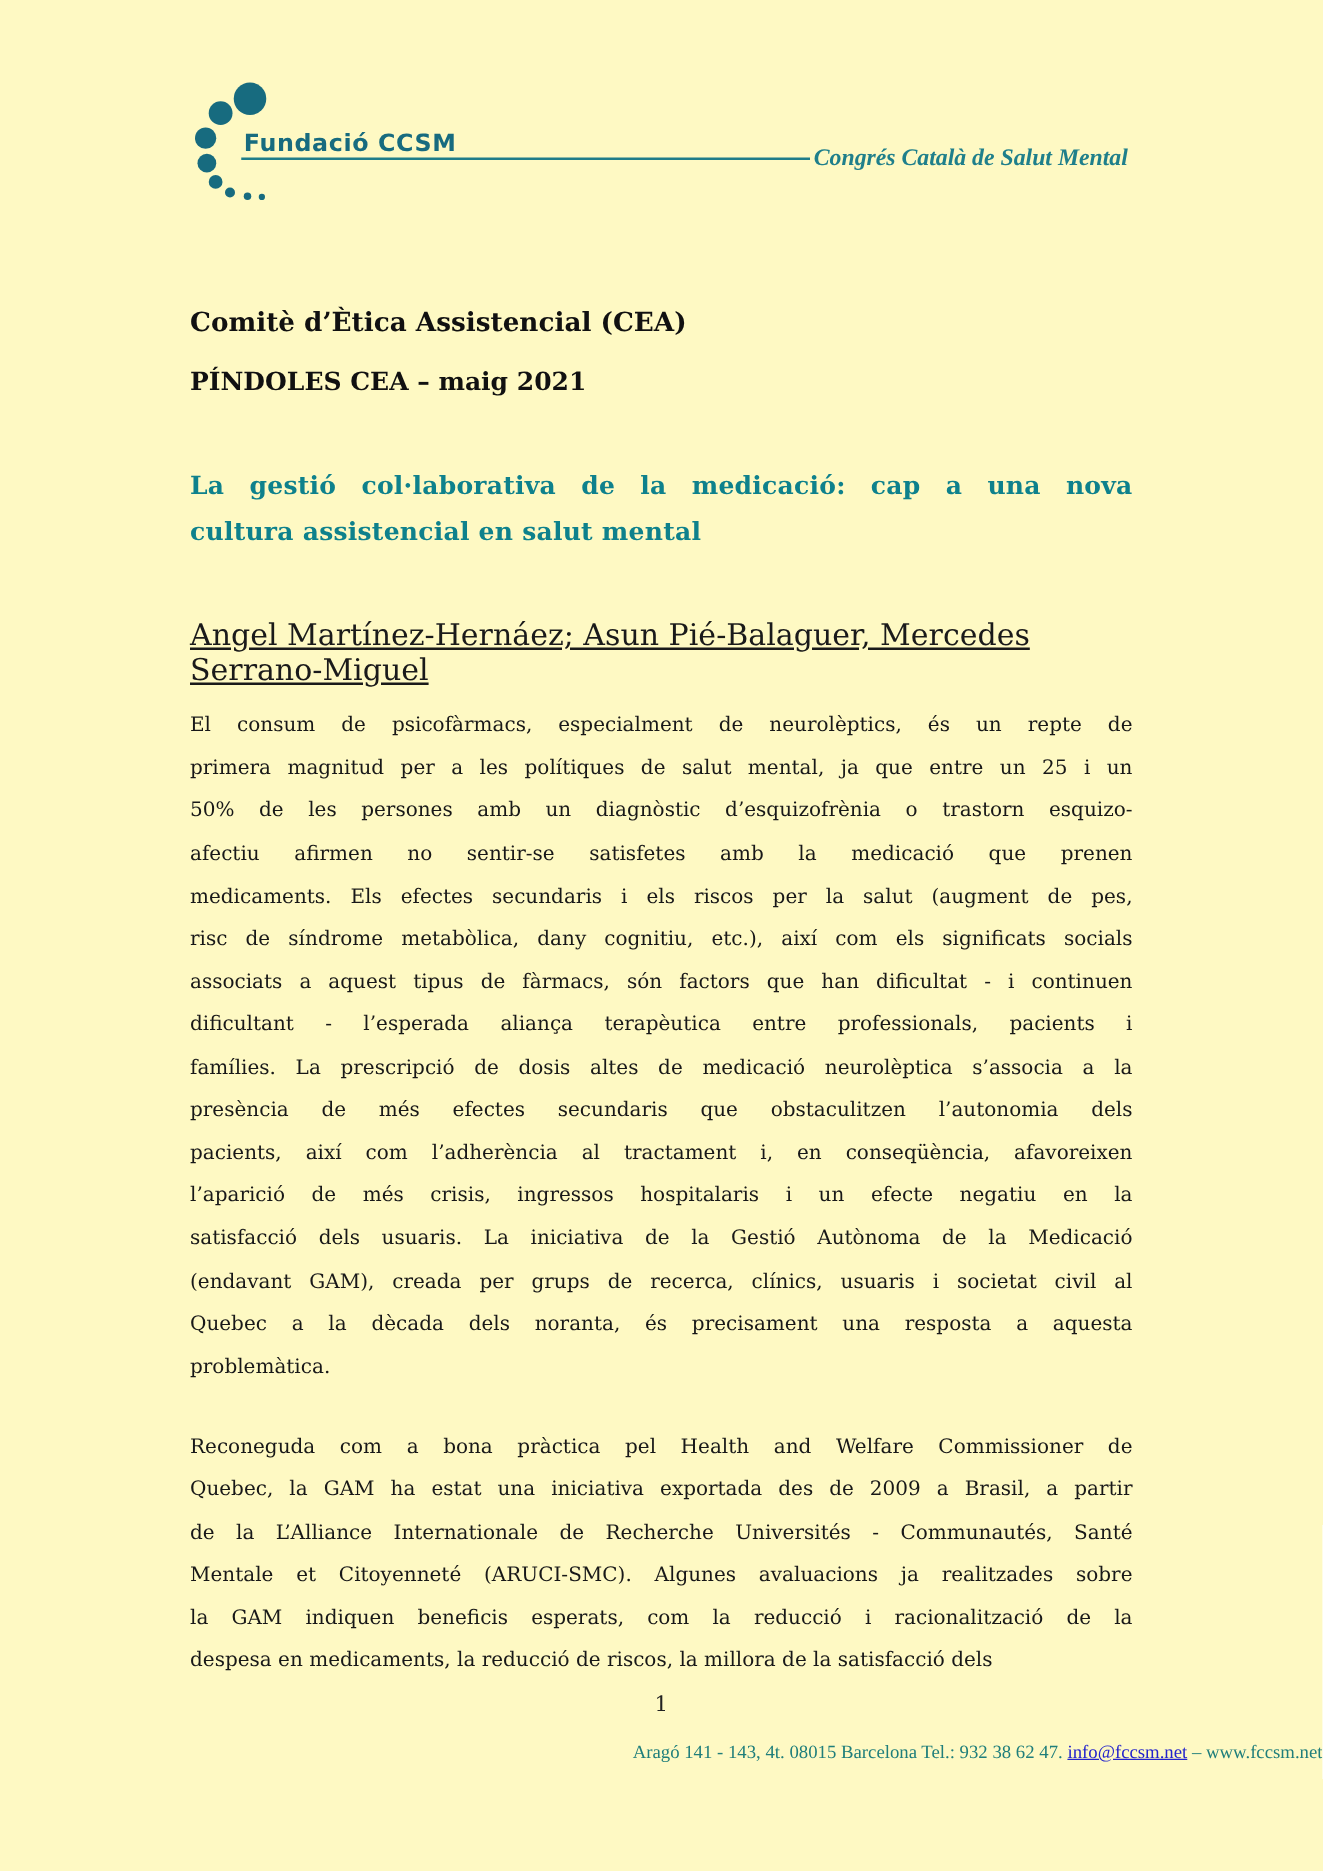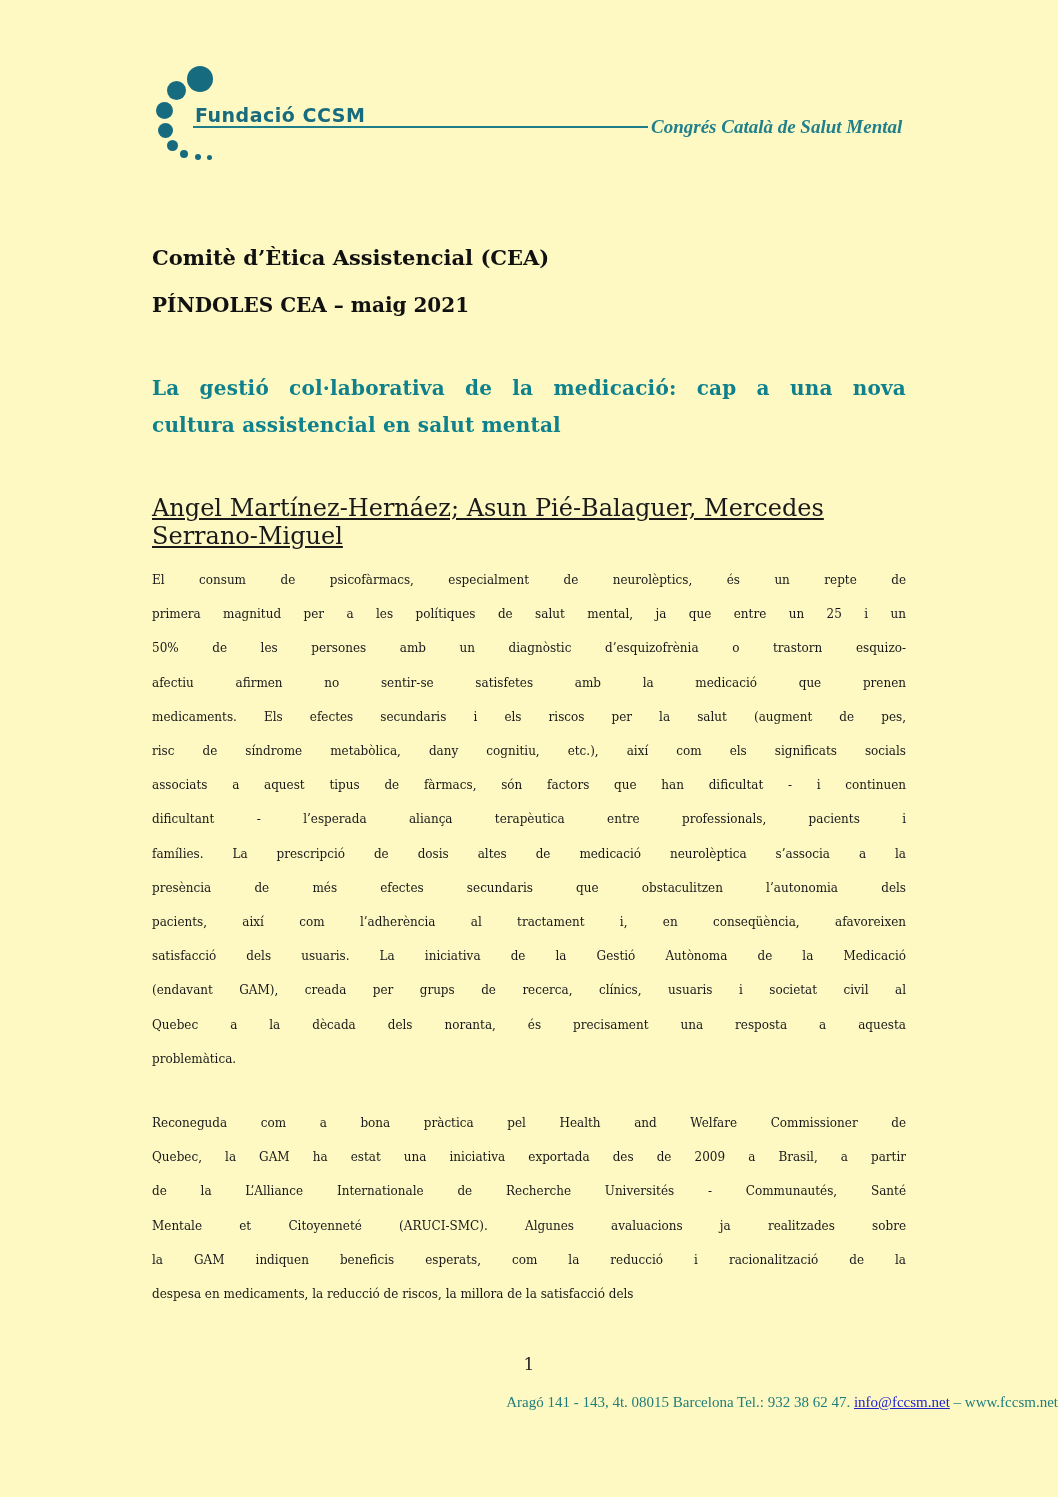--- a/index.html
+++ b/index.html
@@ -54,21 +54,21 @@
     position: absolute; left: 152px; top: 370px; width: 754px;
     font-weight: bold; font-size: 20px; line-height: 37px;
     letter-spacing: 0.2px; color: #0e818c;
   }
   .authors {
     position: absolute; left: 152px; top: 494px; width: 754px;
     font-size: 24px; color: #1a1a1a; text-decoration: underline;
   }
   .body-text {
     position: absolute; left: 152px; top: 563px; width: 754px;
-    font-size: 12px; line-height: 34.2px; color: #181818;
+    font-size: 16px; line-height: 34.2px; color: #181818;
   }
   .paragraph { margin: 0 0 30px 0; }
   .jline { text-align: justify; text-align-last: justify; }
   .jline.last { text-align: left; text-align-last: auto; }
 
   
   .page-number {
     position: absolute; left: 0; top: 1354px; width: 100%;
     text-align: center; font-size: 17px; color: #222222;
   }
@@ -115,20 +115,21 @@
         <div class="jline">primera magnitud per a les polítiques de salut mental, ja que entre un 25 i un</div>
         <div class="jline">50% de les persones amb un diagnòstic d’esquizofrènia o trastorn esquizo-</div>
         <div class="jline">afectiu afirmen no sentir-se satisfetes amb la medicació que prenen</div>
         <div class="jline">medicaments. Els efectes secundaris i els riscos per la salut (augment de pes,</div>
         <div class="jline">risc de síndrome metabòlica, dany cognitiu, etc.), així com els significats socials</div>
         <div class="jline">associats a aquest tipus de fàrmacs, són factors que han dificultat - i continuen</div>
         <div class="jline">dificultant - l’esperada aliança terapèutica entre professionals, pacients i</div>
         <div class="jline">famílies. La prescripció de dosis altes de medicació neurolèptica s’associa a la</div>
         <div class="jline">presència de més efectes secundaris que obstaculitzen l’autonomia dels</div>
         <div class="jline">pacients, així com l’adherència al tractament i, en conseqüència, afavoreixen</div>
+        <div class="jline">l’aparició de més crisis, ingressos hospitalaris i un efecte negatiu en la</div>
         <div class="jline">satisfacció dels usuaris. La iniciativa de la Gestió Autònoma de la Medicació</div>
         <div class="jline">(endavant GAM), creada per grups de recerca, clínics, usuaris i societat civil al</div>
         <div class="jline">Quebec a la dècada dels noranta, és precisament una resposta a aquesta</div>
         <div class="jline last">problemàtica.</div>
       </div>
       <div class="paragraph">
         <div class="jline">Reconeguda com a bona pràctica pel Health and Welfare Commissioner de</div>
         <div class="jline">Quebec, la GAM ha estat una iniciativa exportada des de 2009 a Brasil, a partir</div>
         <div class="jline">de la L’Alliance Internationale de Recherche Universités - Communautés, Santé</div>
         <div class="jline">Mentale et Citoyenneté (ARUCI-SMC). Algunes avaluacions ja realitzades sobre</div>

